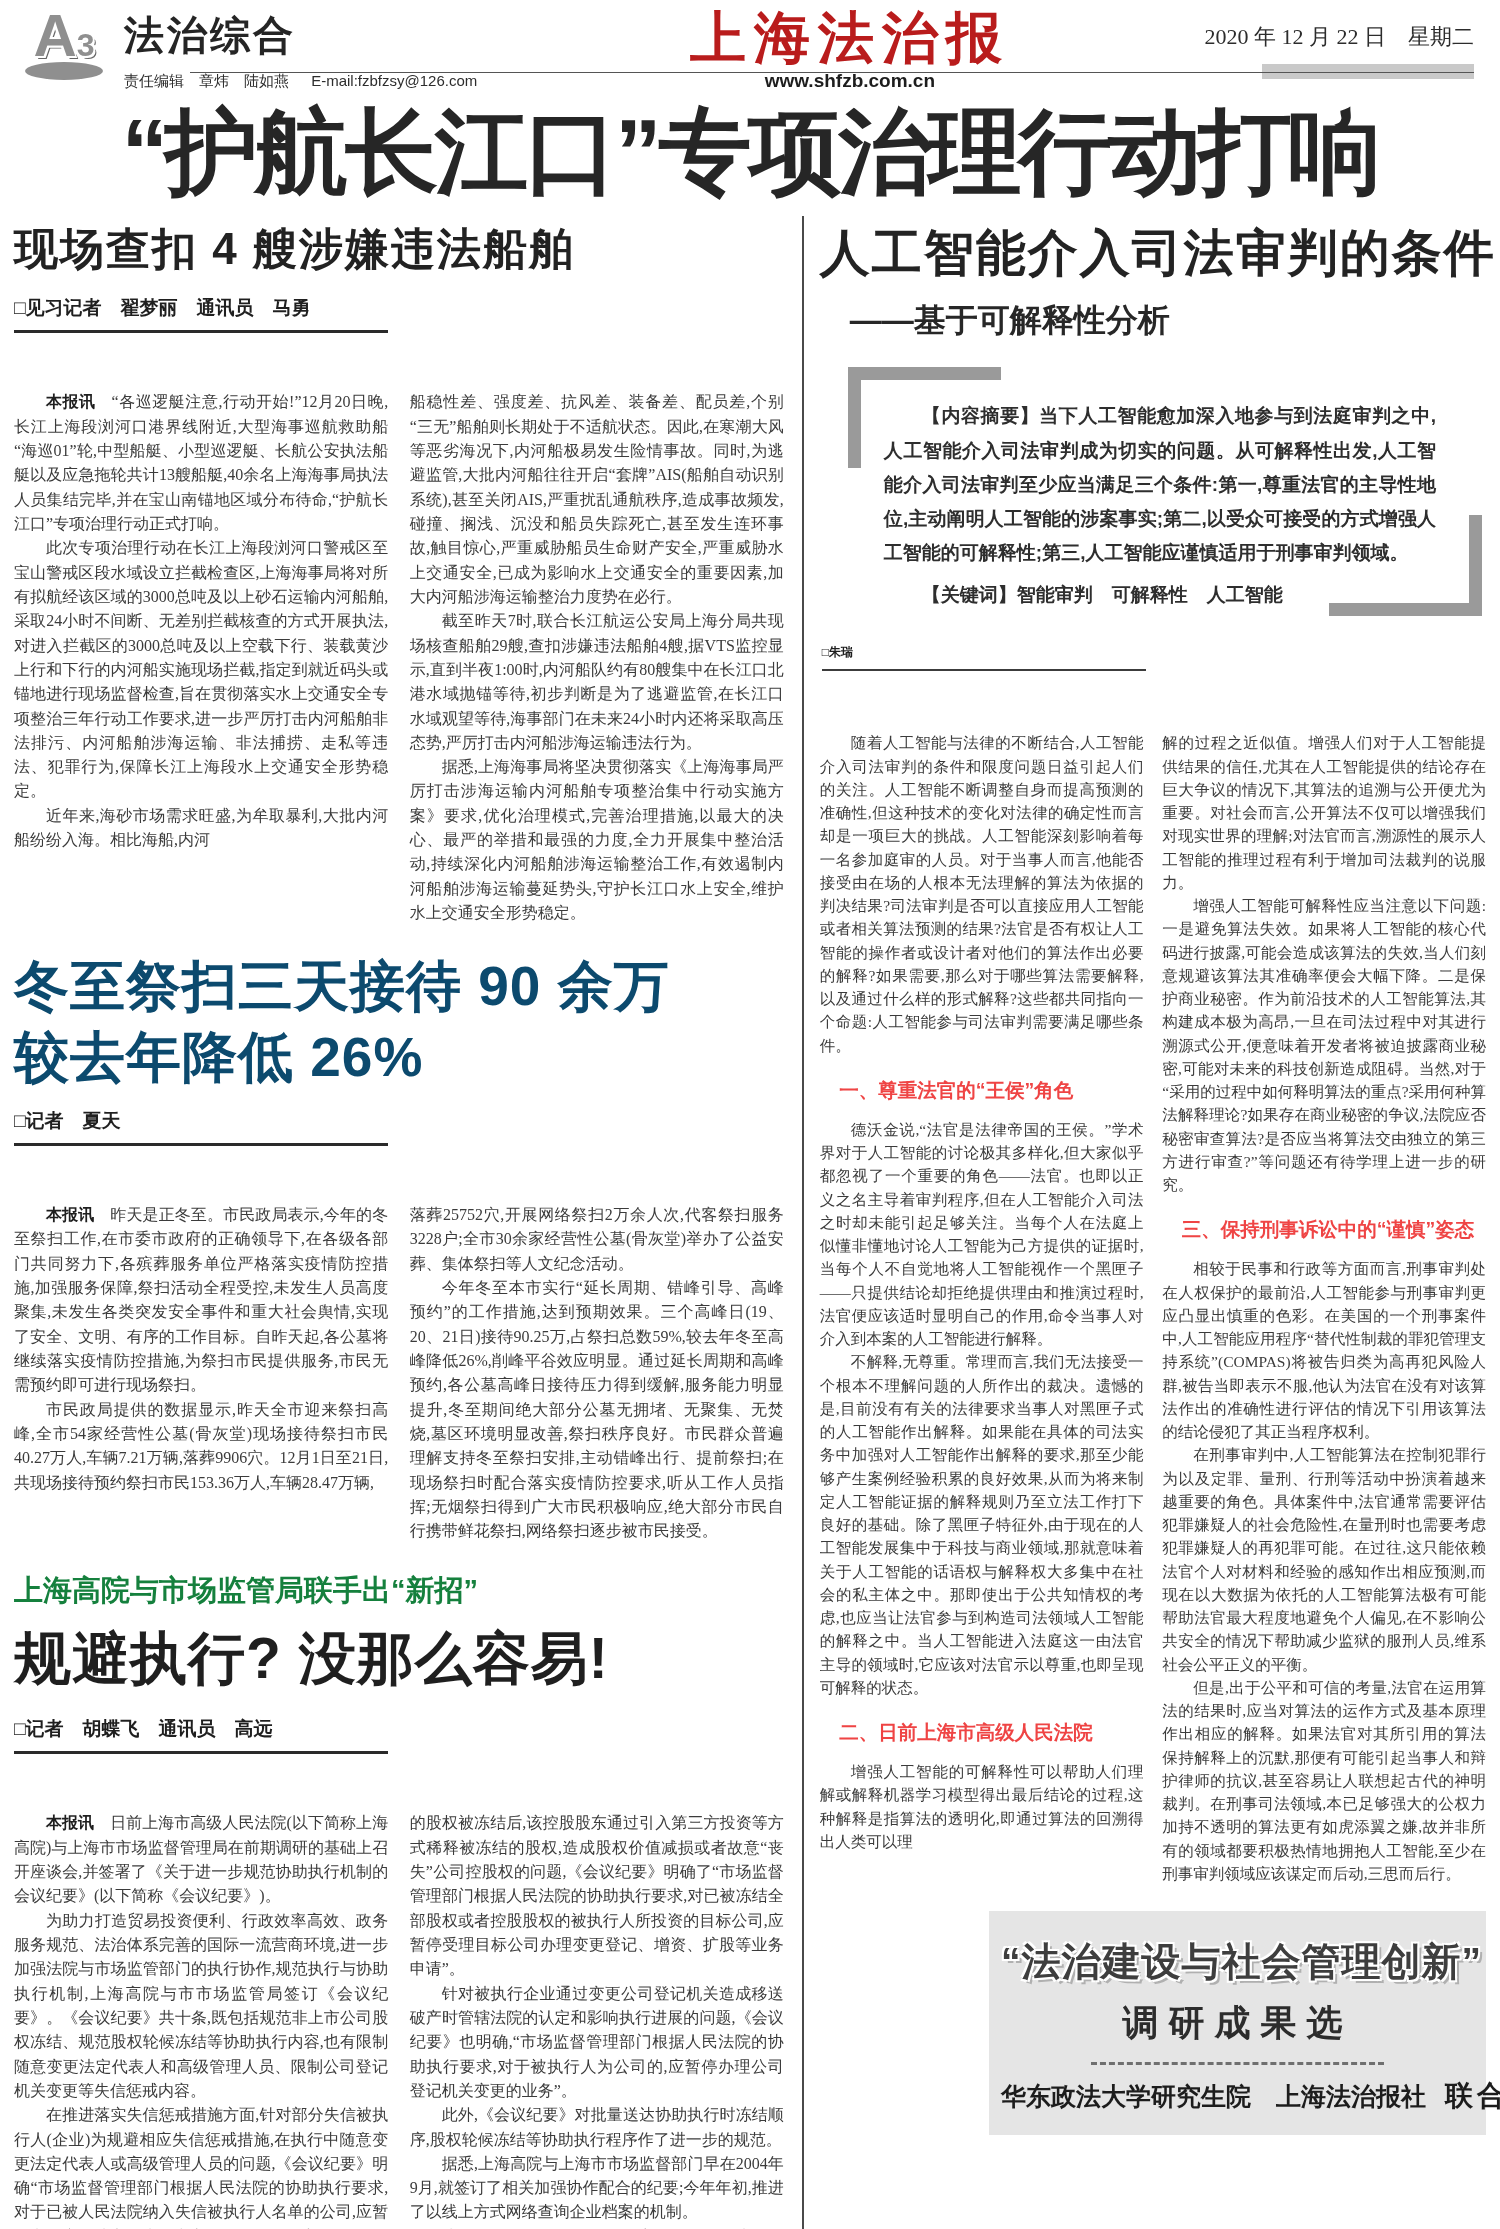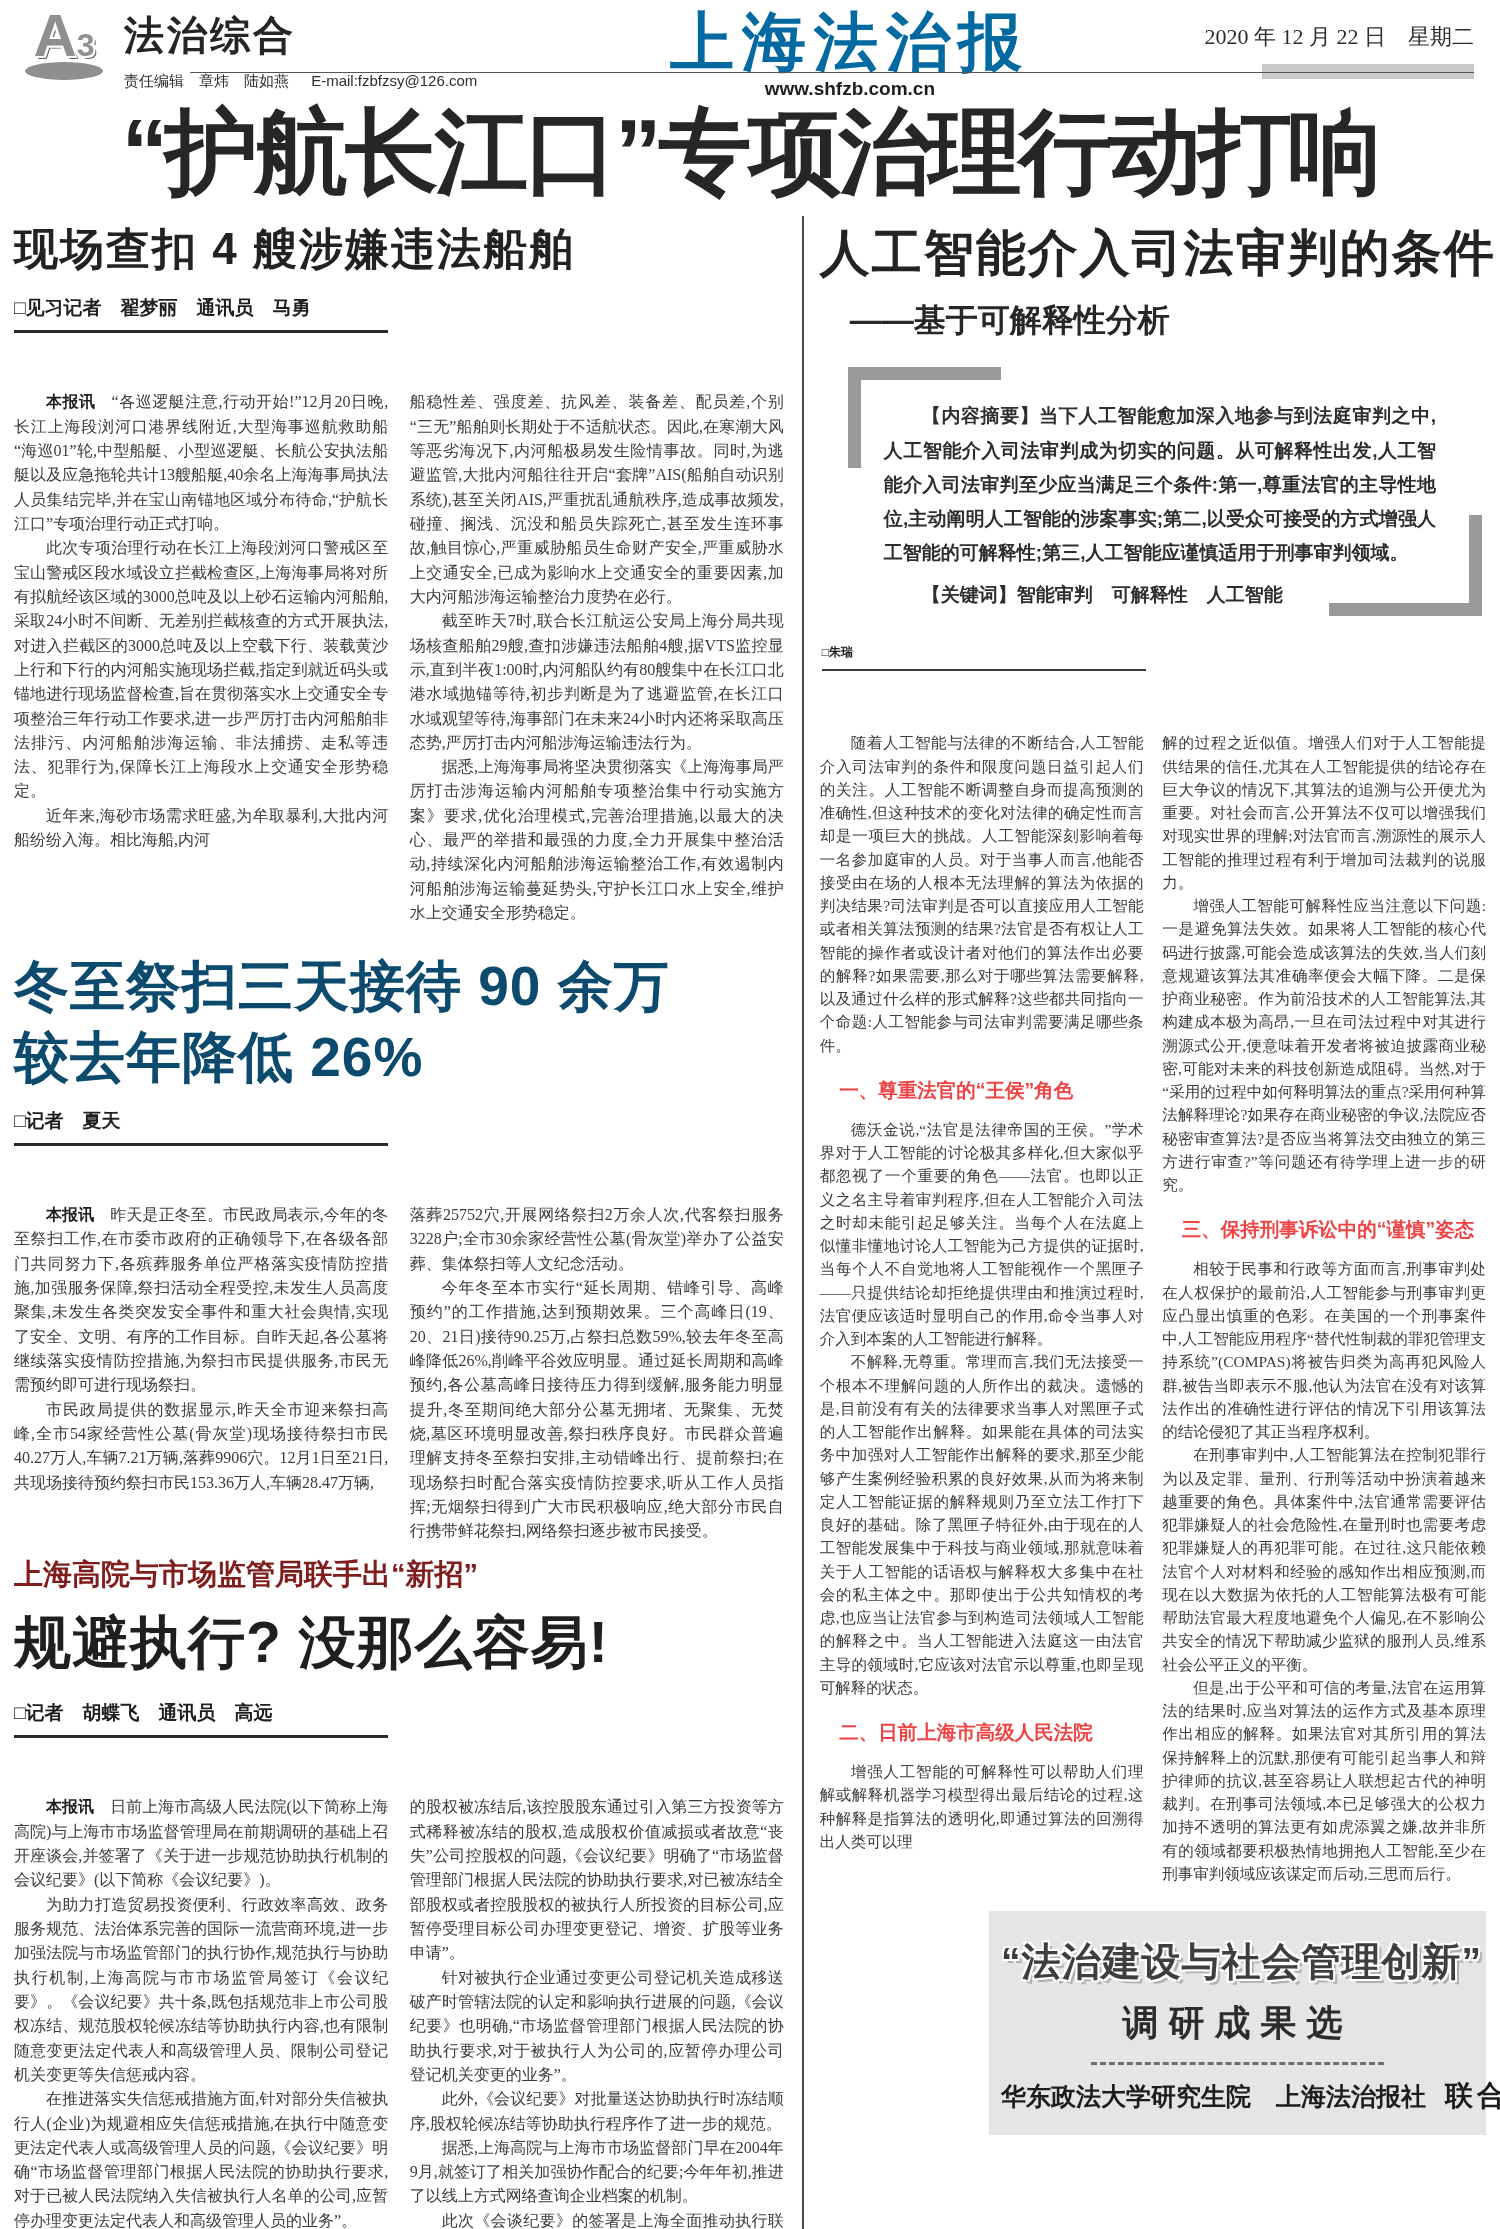--- a/index.html
+++ b/index.html
@@ -19,21 +19,21 @@
     text-shadow:-2px -2px 0 #fff,2px -2px 0 #fff,-2px 2px 0 #fff,2px 2px 0 #fff,3px 3px 0 #666;}
   .badge-3{font-size:32px;}
   .badge-shadow{width:78px;height:18px;background:#8f8f8f;border-radius:50%;margin:-4px auto 0;}
   .section-wrap{margin-left:14px;}
   .section-name{font-family:"Liberation Sans","DejaVu Sans",sans-serif;
     font-size:40px;font-weight:900;color:#252525;margin:2px 0 0;letter-spacing:3px;}
   .editors-row{font-family:"Liberation Sans","DejaVu Sans",sans-serif;
     font-size:15px;color:#2d2d2d;margin-top:9px;}
   .editors-row span{margin-right:18px;}
   .hdr-center{text-align:center;margin-top:2px;}
-  .masthead{font-weight:900;font-size:64px;line-height:1.1;color:#0369a1;letter-spacing:8px;}
+  .masthead{font-weight:900;font-size:56px;line-height:1.1;color:#b91c1c;letter-spacing:8px;}
   .website{font-family:"Liberation Sans","DejaVu Sans",sans-serif;
     font-weight:700;font-size:19px;color:#1d1d1d;margin-top:0;}
   .hdr-right{text-align:right;padding-top:16px;}
   .pub-date{font-size:22px;color:#2c2c2c;}
   .date-bar{width:212px;height:15px;background:#c9c9c9;margin:12px 0 0 auto;}
   
   .banner{font-family:"Liberation Sans","DejaVu Sans",sans-serif;
     font-weight:900;font-size:93px;line-height:1.08;color:#262626;
     text-align:center;white-space:nowrap;letter-spacing:-3px;margin:10px 0 4px;}
   
@@ -53,21 +53,21 @@
     font-size:19px;color:#1f1f1f;width:48.6%;border-bottom:3px solid #2a2a2a;
     padding-bottom:9px;margin-bottom:13px;}
   
   .sub-head{font-family:"Liberation Sans","DejaVu Sans",sans-serif;font-weight:900;
     font-size:44px;color:#222;margin:14px 0 16px;letter-spacing:2px;}
   
   .dz-title{font-family:"Liberation Sans","DejaVu Sans",sans-serif;font-weight:900;
     font-size:55px;line-height:1.28;color:#0c4a6e;margin:26px 0 16px;letter-spacing:1px;}
   
   .zx-kicker{font-family:"Liberation Sans","DejaVu Sans",sans-serif;font-weight:700;
-    font-size:29px;color:#7f1d1d;margin:12px 0 10px;}
+    font-size:29px;color:#15803d;margin:28px 0 10px;}
   .zx-title{font-family:"Liberation Sans","DejaVu Sans",sans-serif;font-weight:900;
     font-size:57px;color:#1f1f1f;margin:0 0 18px;letter-spacing:1px;}
   
   .ai-title{font-family:"Liberation Sans","DejaVu Sans",sans-serif;font-weight:900;
     font-size:50px;color:#232323;text-align:center;margin:14px 0 12px;letter-spacing:2px;white-space:nowrap;}
   .ai-subtitle{font-family:"Liberation Sans","DejaVu Sans",sans-serif;font-weight:700;
     font-size:32px;color:#272727;margin:0 0 24px 30px;}
   .abstract-box{position:relative;margin:0 4px 18px 8px;padding:32px 46px 18px 56px;}
   .bracket{position:absolute;}
   .bracket.tl{top:0;left:20px;width:140px;height:88px;

